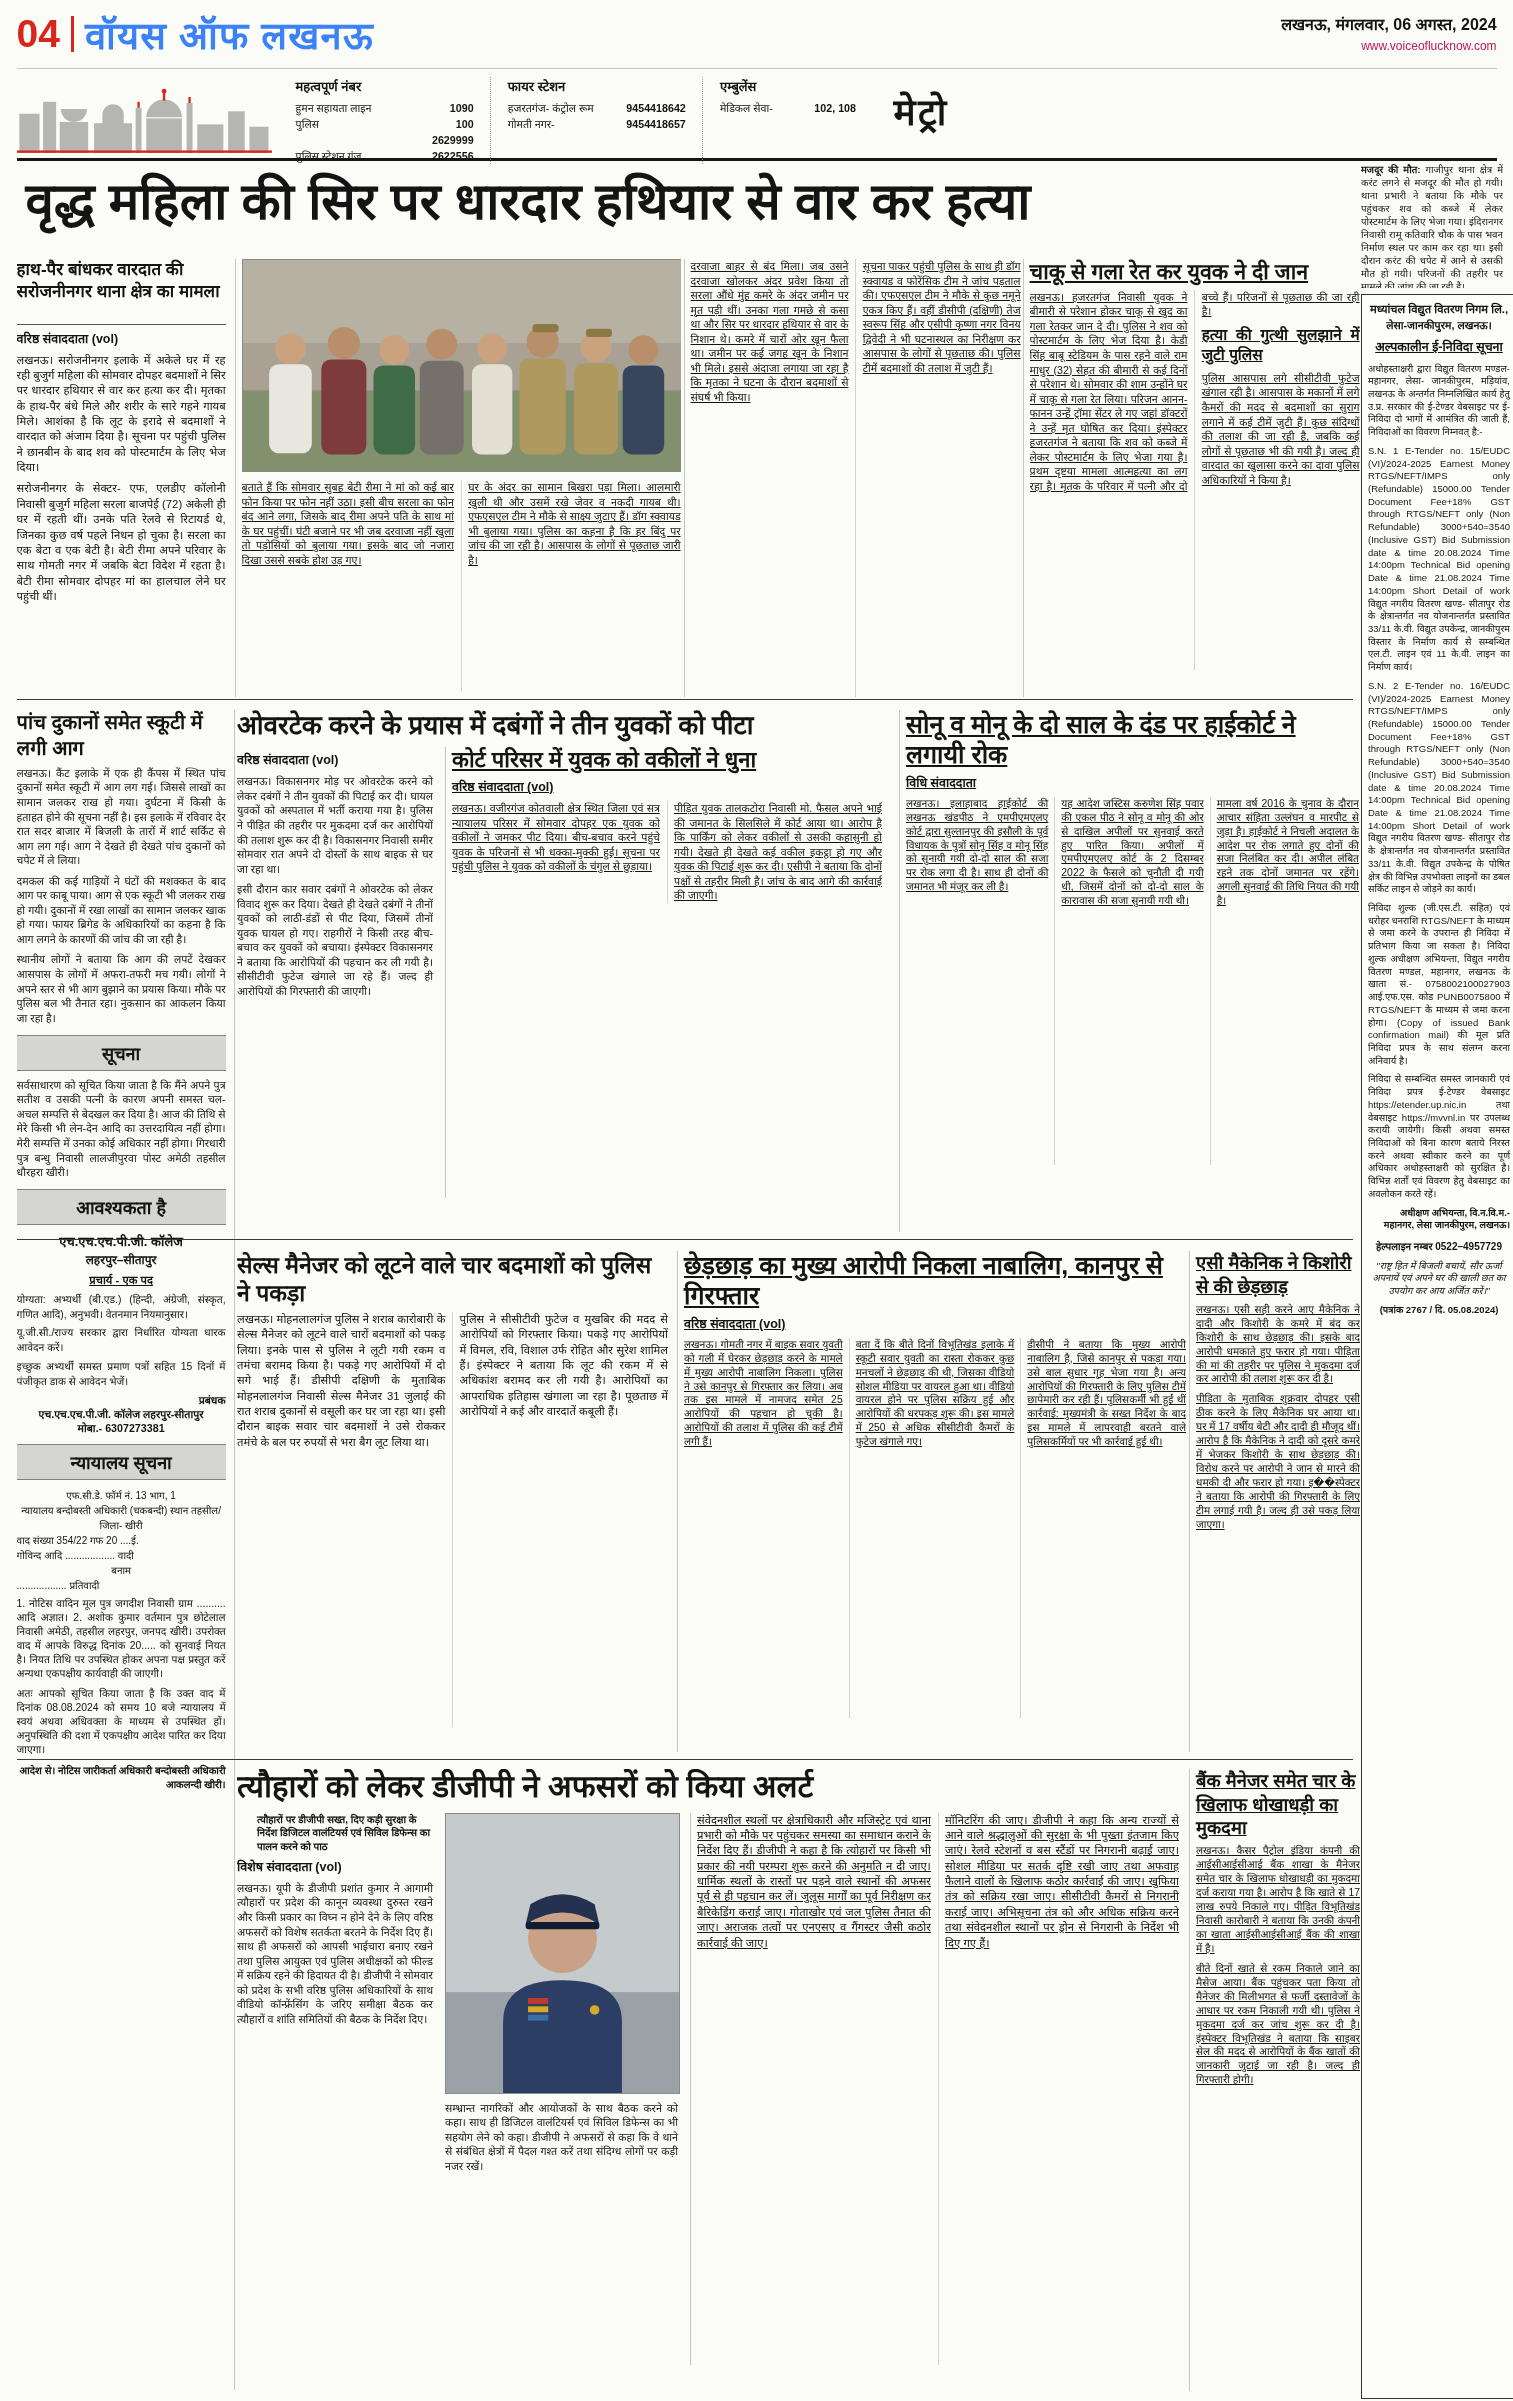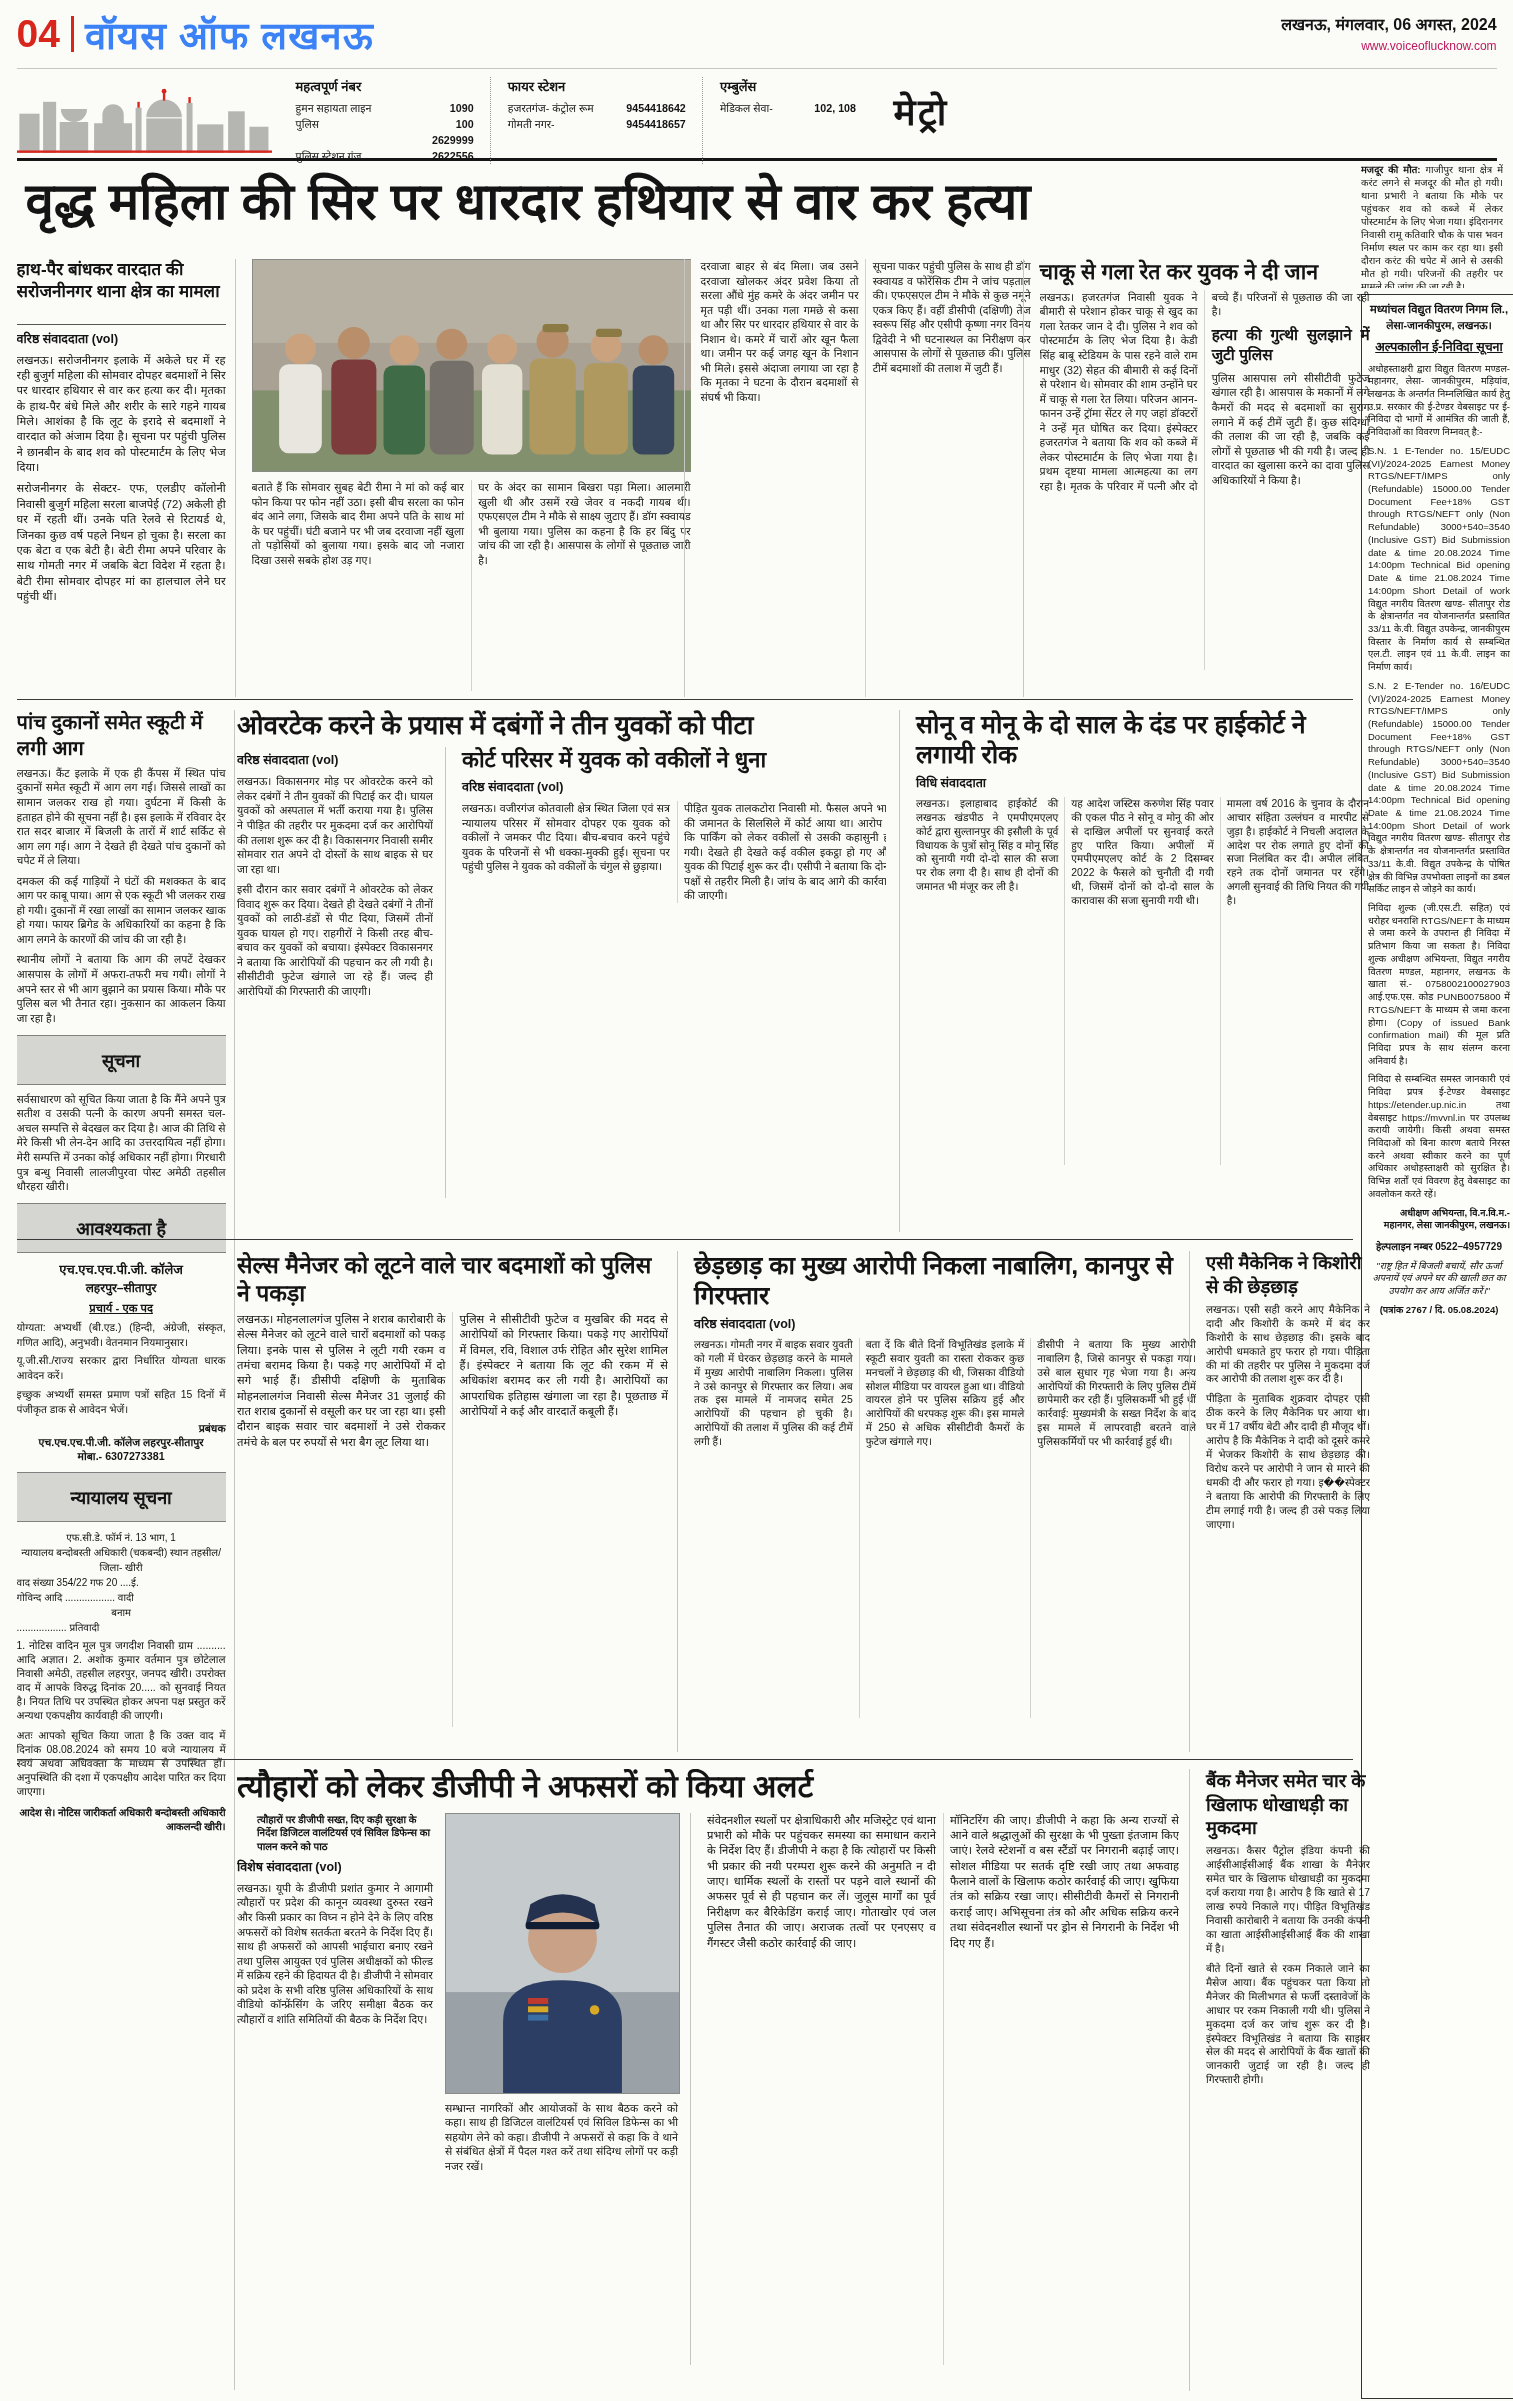--- a/index.html
+++ b/index.html
@@ -10,22 +10,22 @@
   .jt{text-align:justify;}
   .body-18{font-size:10.7px;line-height:1.36;}
   .body-19{font-size:11.3px;line-height:1.36;}
   .body-17{font-size:10.4px;line-height:1.34;}
   .byline{font-weight:bold;font-size:12.5px;margin:4.7px 0 6px;}
   .kicker{font-weight:bold;font-size:17px;line-height:1.32;border-bottom:1.2px solid #555;padding-bottom:20px;margin-bottom:3.6px;}
   .headline-xl{font-weight:bold;font-size:51px;line-height:1.1;margin:9px;}
   .headline-lg{font-weight:bold;font-size:27px;line-height:1.18;margin:0 0 4.7px;}
   .headline-md{font-weight:bold;font-size:23px;line-height:1.22;margin:0 0 4.7px;}
   .headline-sm{font-weight:bold;font-size:18.4px;line-height:1.28;margin:0 0 4.7px;}
-  .graybar{background:#d5d5d1;font-weight:bold;font-size:18px;text-align:center;padding:12px 0;margin:9.5px 0 7.1px;border-top:1.2px solid #808080;border-bottom:1.2px solid #808080;}
-  .lrule{border-left:0.6px solid #c6c6c2;padding-left:16px;}
+  .graybar{background:#d5d5d1;font-weight:bold;font-size:18px;text-align:center;padding:5px 0;margin:9.5px 0 7.1px;border-top:1.2px solid #808080;border-bottom:1.2px solid #808080;}
+  .lrule{border-left:0.6px solid #c6c6c2;padding-left:6px;text-decoration:underline;}
   .cols2{column-count:2;column-gap:14.2px;column-rule:0.6px solid #d2d2ce;}
   .cols3{column-count:3;column-gap:13px;column-rule:0.6px solid #d2d2ce;}
   .hrule{border-top:1.2px solid #3a3a3a;height:0;}
   
   .topbar{left:16.6px;top:8.3px;width:1480px;height:57px;display:flex;justify-content:space-between;align-items:flex-start;border-bottom:0.6px solid #c6c6c2;padding-bottom:2.4px;}
   .mast-left{display:flex;align-items:center;gap:10.7px;}
   .pageno{font-size:39px;font-weight:bold;color:#d9261c;}
   .mast-sep{width:3.6px;height:36px;background:#d9261c;display:inline-block;}
   .masthead{font-size:38px;font-weight:bold;color:#3b82f6;letter-spacing:1.2px;}
   .mast-right{text-align:right;padding-top:4.7px;}

